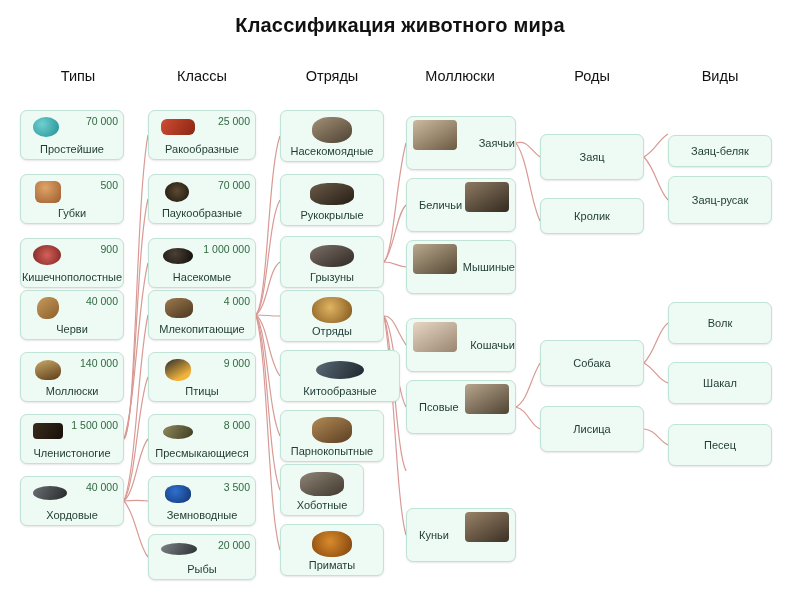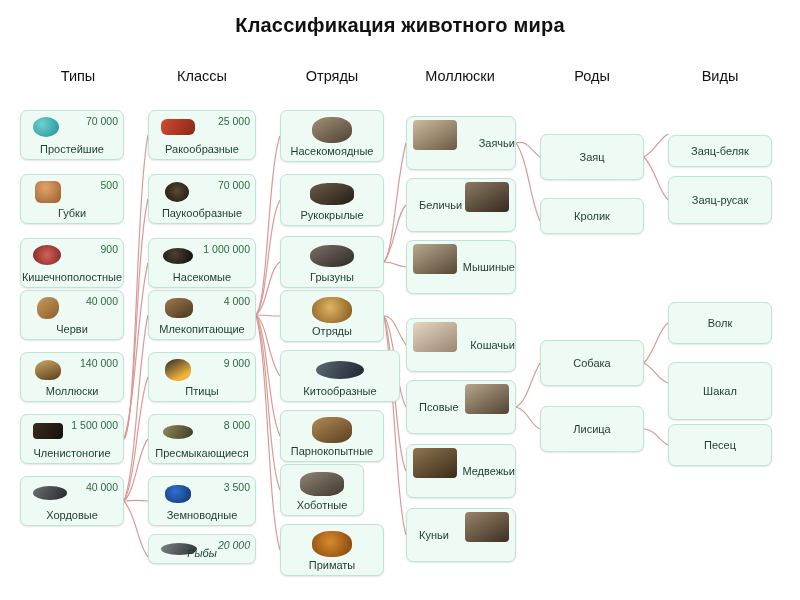--- a/index.html
+++ b/index.html
@@ -265,21 +265,21 @@
     <div class="count">8 000</div>
     <div class="label">Пресмыкающиеся</div>
   </div>
   <div class="node" style="left:148px; top:476px; width:108px; height:50px;">
     <div class="pic">
       <div class="blob" style="left:16px; top:6px; width:26px; height:18px; border-radius:45%; background:radial-gradient(circle at 40% 35%, #2f6fd0, #10336b);"></div>
     </div>
     <div class="count">3 500</div>
     <div class="label">Земноводные</div>
   </div>
-  <div class="node" style="left:148px; top:534px; width:108px; height:30px;font-style:italic;">
+  <div class="node" style="left:148px; top:534px; width:108px; height:46px;">
     <div class="pic" style="height:26px;">
       <div class="blob" style="left:12px; top:6px; width:36px; height:12px; border-radius:50%; background:linear-gradient(120deg,#7d8286,#2d3134);"></div>
     </div>
     <div class="count">20 000</div>
     <div class="label">Рыбы</div>
   </div>
 
   <div class="node" style="left:280px; top:110px; width:104px; height:52px;">
     <div class="pic" style="height:32px;">
       <div class="blob" style="left:50%; margin-left:-20px; top:4px; width:40px; height:26px; border-radius:45%; background:linear-gradient(150deg,#a39178,#4d4132);"></div>
@@ -342,24 +342,20 @@
     <div class="label">Мышиные</div>
   </div>
   <div class="node side leftpic" style="left:406px; top:318px; width:110px; height:54px;">
     <div class="thumb left" style="background:linear-gradient(150deg,#e6d7c4,#9a8671);"></div>
     <div class="label">Кошачьи</div>
   </div>
   <div class="node side rightpic" style="left:406px; top:380px; width:110px; height:54px;">
     <div class="thumb right" style="background:linear-gradient(150deg,#b8a68c,#4f4334);"></div>
     <div class="label" style="left:4px; width:60%;">Псовые</div>
   </div>
-  <div class="node side leftpic" style="left:406px; top:444px; width:110px; height:54px;">
-    <div class="thumb left" style="background:linear-gradient(150deg,#8f7450,#3a2b18);"></div>
-    <div class="label">Медвежьи</div>
-  </div>
   <div class="node side rightpic" style="left:406px; top:508px; width:110px; height:54px;">
     <div class="thumb right" style="background:linear-gradient(150deg,#9a8368,#3b3024);"></div>
     <div class="label" style="left:4px; width:60%;">Куньи</div>
   </div>
 
   <div class="node wide" style="left:540px; top:134px; width:104px; height:46px;">
     <div class="label">Заяц</div>
   </div>
   <div class="node wide" style="left:540px; top:198px; width:104px; height:36px;">
     <div class="label">Кролик</div>
@@ -373,20 +369,20 @@
 
   <div class="node wide" style="left:668px; top:110px; width:104px; height:32px;margin-top:25px;">
     <div class="label">Заяц-беляк</div>
   </div>
   <div class="node wide" style="left:668px; top:176px; width:104px; height:48px;">
     <div class="label">Заяц-русак</div>
   </div>
   <div class="node wide" style="left:668px; top:302px; width:104px; height:42px;">
     <div class="label">Волк</div>
   </div>
-  <div class="node wide" style="left:668px; top:362px; width:104px; height:58px;">
+  <div class="node wide" style="left:668px; top:362px; width:104px; height:42px;">
     <div class="label">Шакал</div>
   </div>
   <div class="node wide" style="left:668px; top:424px; width:104px; height:42px;">
     <div class="label">Песец</div>
   </div>
 
 </div>
 
 </body></html>

